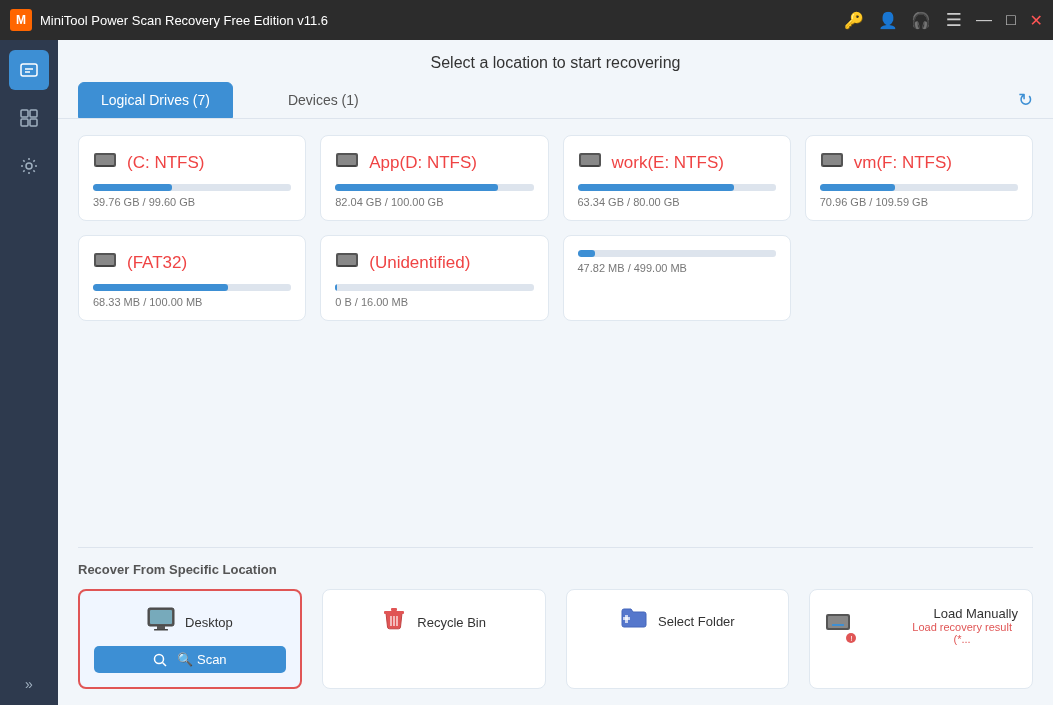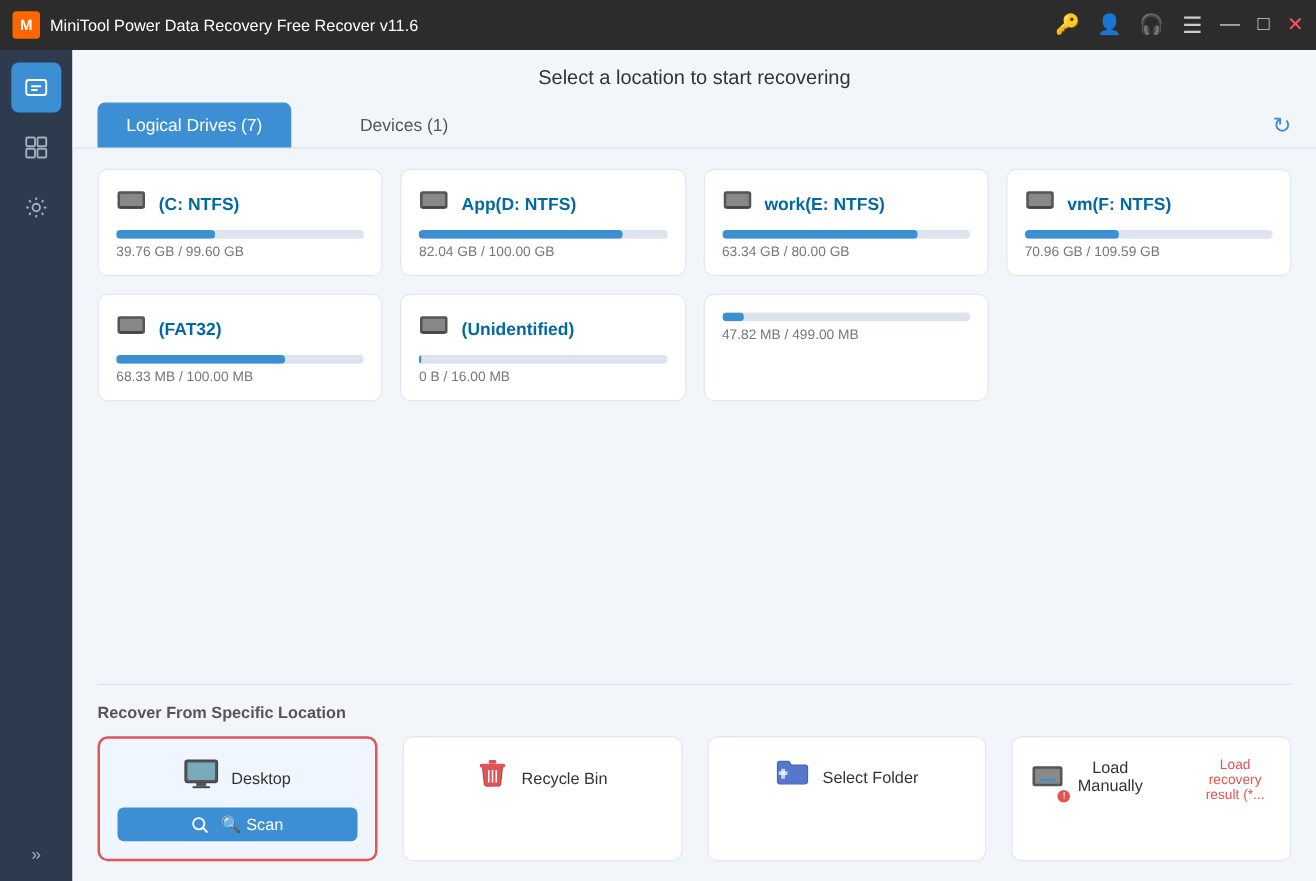--- a/index.html
+++ b/index.html
@@ -149,23 +149,23 @@
       display: flex;
       align-items: center;
       gap: 10px;
       margin-bottom: 8px;
     }
     .drive-icon {
       font-size: 22px;
       color: #555;
     }
     .drive-name {
-      font-size: 14px;
-      font-weight: 700;
-      color: #0369a1;
+      font-size: 17px;
+      font-weight: 400;
+      color: #ef4444;
     }
     .drive-progress-bg {
       background: #dde4ed;
       border-radius: 3px;
       height: 7px;
       margin-bottom: 5px;
       overflow: hidden;
     }
     .drive-progress-fill {
       background: #3d8fd4;
@@ -260,21 +260,21 @@
     ::-webkit-scrollbar { width: 6px; }
     ::-webkit-scrollbar-thumb { background: #c0c8d8; border-radius: 3px; }
   </style>
 </head>
 <body>
 
 <div class="titlebar">
   <div class="titlebar-logo">
     <span style="font-size:12px; font-weight:bold;">M</span>
   </div>
-  <span class="titlebar-title">MiniTool Power Data Recovery Free Recover v11.6</span>
+  <span class="titlebar-title">MiniTool Power Scan Recovery Free Edition v11.6</span>
   <div class="titlebar-icons">
 
     <span style="font-size:16px;">🔑</span>
 
     <span style="font-size:16px;">👤</span>
 
     <span style="font-size:16px;">🎧</span>
 
     <span style="font-size:18px;">☰</span>
     <span class="win-btn">—</span>
@@ -507,21 +507,21 @@
         <div class="location-card">
           <div class="location-card-inner">
             <span class="location-icon" style="position:relative;">
               <svg width="28" height="24" viewBox="0 0 28 24" fill="none">
                 <rect x="2" y="4" width="24" height="16" rx="2" fill="#555"></rect>
                 <rect x="4" y="6" width="20" height="12" rx="1" fill="#888"></rect>
                 <rect x="8" y="14" width="12" height="2" rx="0.5" fill="#3d8fd4"></rect>
               </svg>
               <span style="position:absolute;bottom:-2px;right:-4px;background:#e05555;border-radius:50%;width:10px;height:10px;display:flex;align-items:center;justify-content:center;font-size:8px;color:#fff;">!</span>
             </span>
-            <div style="display:flex;flex-direction:row;align-items:flex-start;">
+            <div style="display:flex;flex-direction:column;align-items:flex-end;">
               <span class="location-label">Load Manually</span>
               <span class="load-manually-sub">Load recovery result (*...</span>
             </div>
           </div>
         </div>
 
       </div>
     </div>
 
   </div>

